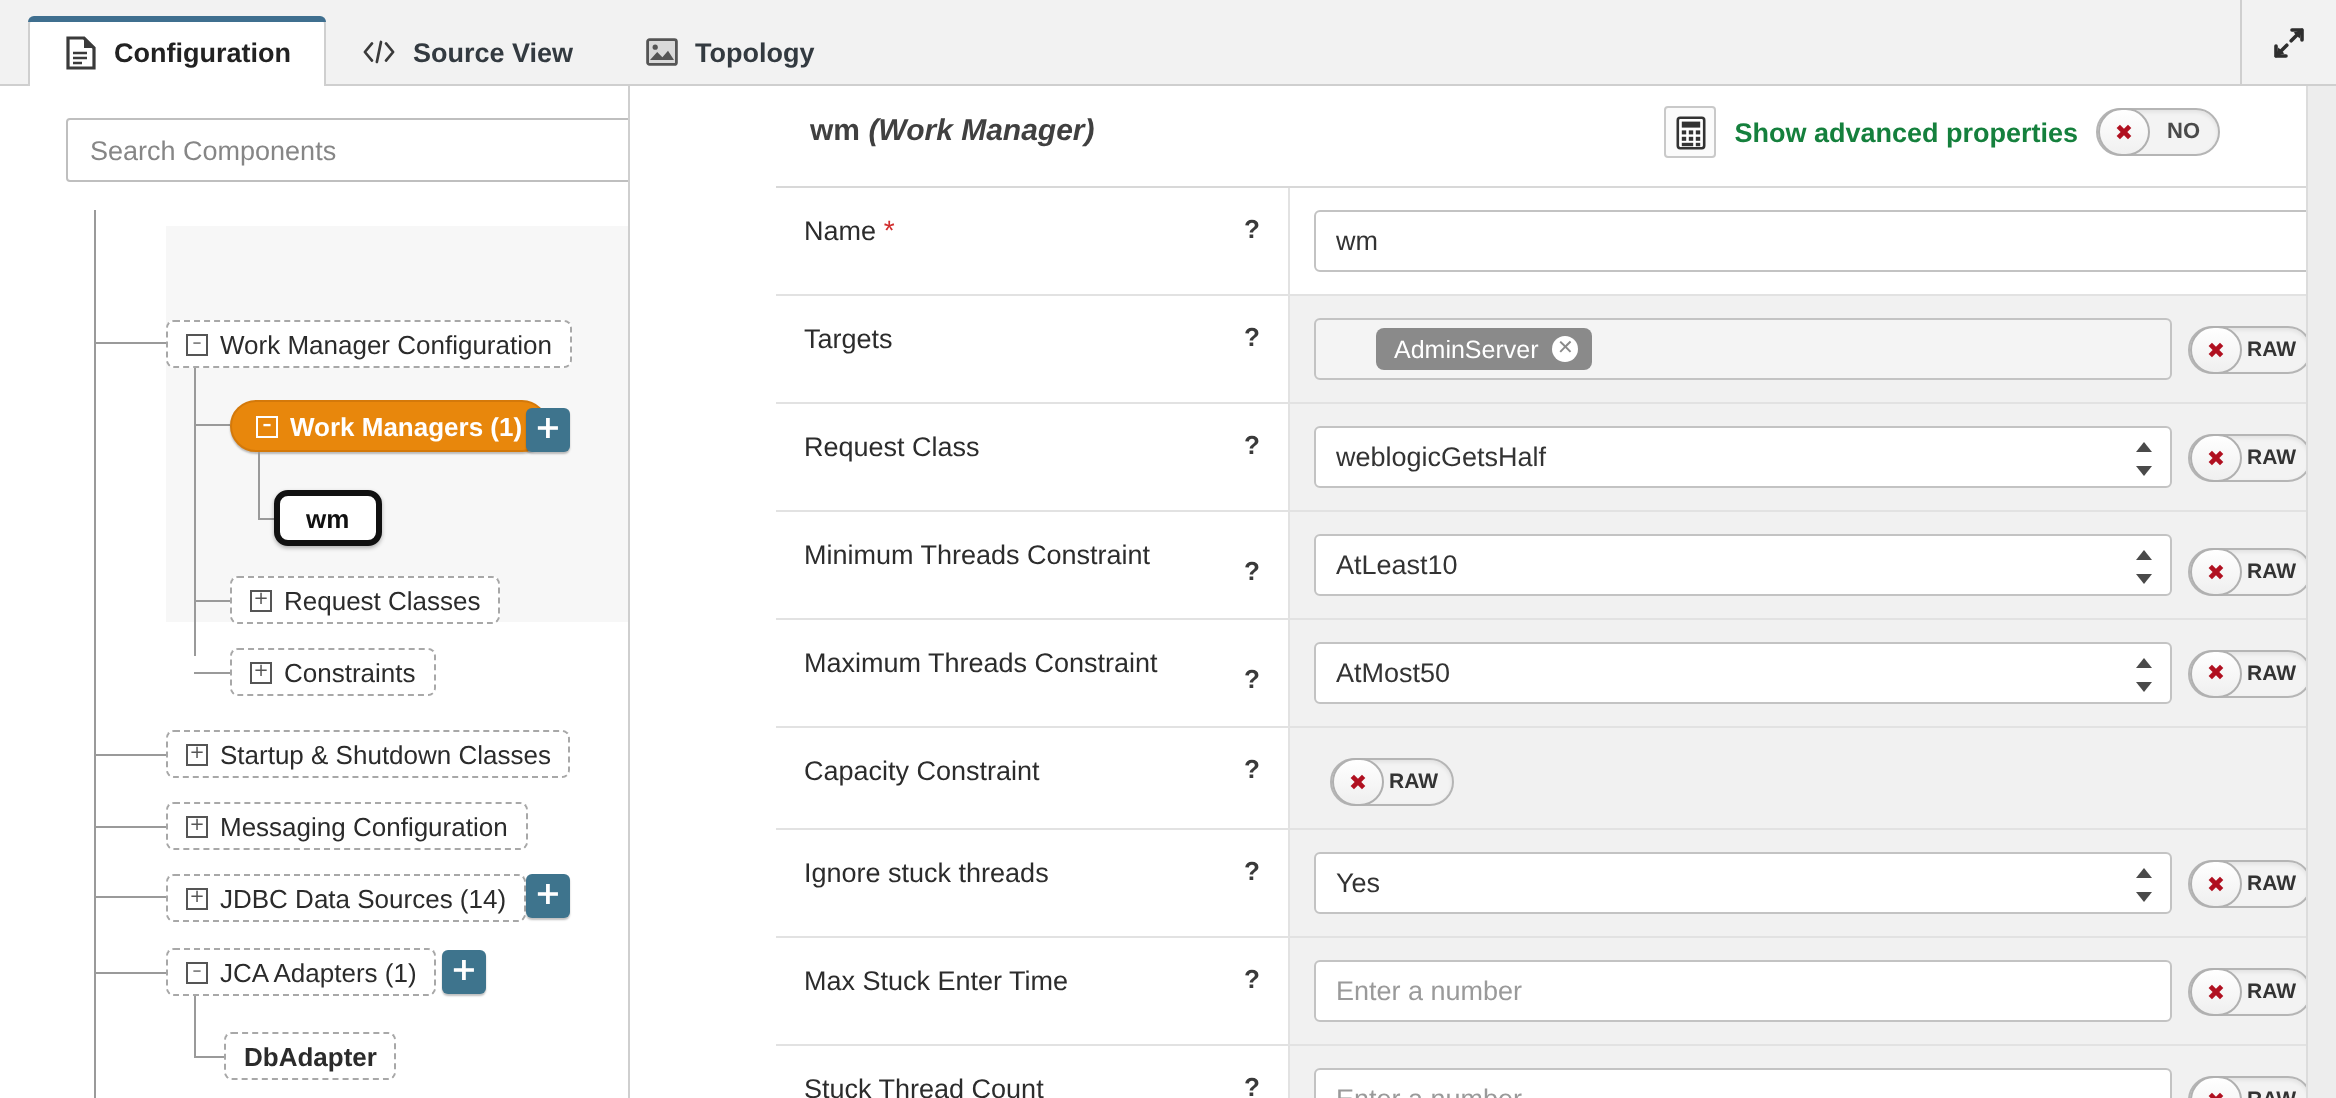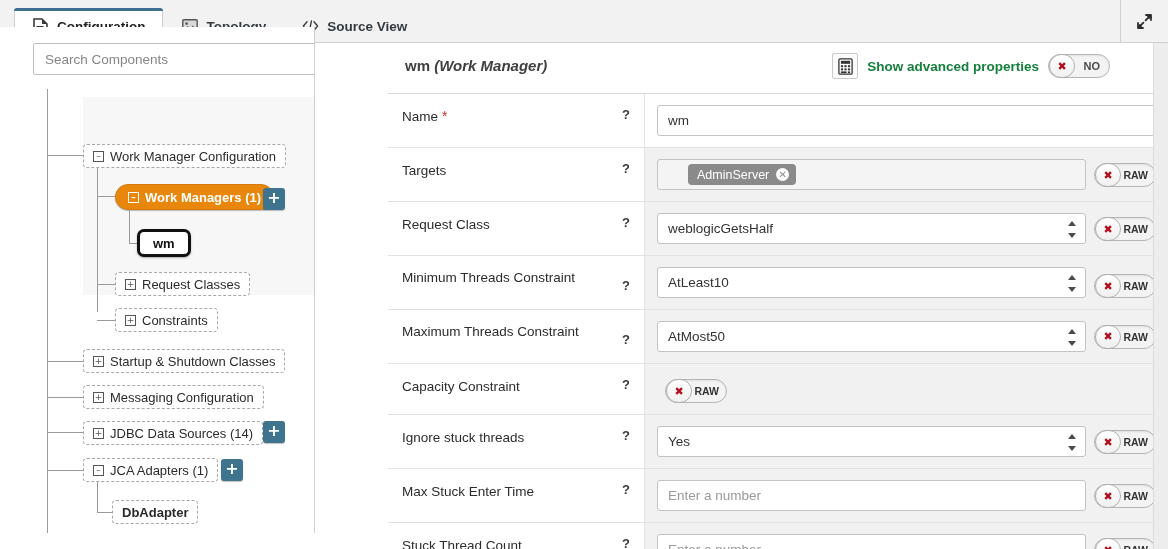--- a/index.html
+++ b/index.html
@@ -57,21 +57,21 @@
     position: absolute; right: 0px; top: 0px;
     width: 48px; height: 42px;
     display: flex; align-items: center; justify-content: center;
     border-left: 1px solid #cfcfcf;
     background: #f2f2f2;
     cursor: pointer;
   }
 
   
   .left-panel {
-    position: absolute; left: 0; top: 27px;
+    position: absolute; left: 0; top: 43px;
     width: 315px; height: 506px;
     background: #ffffff;
     border-right: 1px solid #cfcfcf;
     overflow: hidden;
   }
   .search-wrap {
     position: absolute; left: 33px; top: 16px;
     width: 343px; height: 32px;
   }
   .search-input {
@@ -346,36 +346,36 @@
             <path d="M1 1h8l5 5v10H1z" fill="#ffffff" stroke="#3a3a3a" stroke-width="1.6"></path>
             <path d="M9 1v5h5" fill="#3a3a3a"></path>
             <path d="M3.5 8.5h7M3.5 11h7M3.5 13.5h4.5" stroke="#3a3a3a" stroke-width="1.2"></path>
           </svg>
         </span>
         <span>Configuration</span>
       </div>
 
       <div class="tab">
         <span class="tab-ico">
+          <svg width="19" height="14" viewBox="0 0 19 14">
+            <path d="M5.6 2.2L1.6 7l4 4.8M13.4 2.2L17.4 7l-4 4.8M10.6 1.4L8.3 12.6" fill="none" stroke="#3a3a3a" stroke-width="1.5" stroke-linecap="round" stroke-linejoin="round"></path>
+          </svg>
+        </span>
+        <span>Source View</span>
+      </div>
+
+      <div class="tab">
+        <span class="tab-ico">
           <svg width="16" height="14" viewBox="0 0 16 14">
             <rect x="0.8" y="0.8" width="14.4" height="12.4" rx="1" fill="#d9d9d9" stroke="#555" stroke-width="1.4"></rect>
             <circle cx="4.6" cy="4.6" r="1.3" fill="#555"></circle>
             <path d="M2 11l3.6-4 2.6 2.6L11 6.4l3 4.6z" fill="#555"></path>
           </svg>
         </span>
         <span>Topology</span>
-      </div>
-
-      <div class="tab">
-        <span class="tab-ico">
-          <svg width="19" height="14" viewBox="0 0 19 14">
-            <path d="M5.6 2.2L1.6 7l4 4.8M13.4 2.2L17.4 7l-4 4.8M10.6 1.4L8.3 12.6" fill="none" stroke="#3a3a3a" stroke-width="1.5" stroke-linecap="round" stroke-linejoin="round"></path>
-          </svg>
-        </span>
-        <span>Source View</span>
       </div>
 
     </div>
 
     <div class="expand-btn">
       <svg width="17" height="17" viewBox="0 0 17 17">
         <path d="M10 2h5v5M15 2L9.6 7.4M7 15H2v-5M2 15l5.4-5.4" fill="none" stroke="#2e2e2e" stroke-width="1.8" stroke-linecap="round" stroke-linejoin="round"></path>
         <path d="M15 2l-1.2 4.2-3-3z" fill="#2e2e2e"></path>
         <path d="M2 15l1.2-4.2 3 3z" fill="#2e2e2e"></path>
       </svg>

